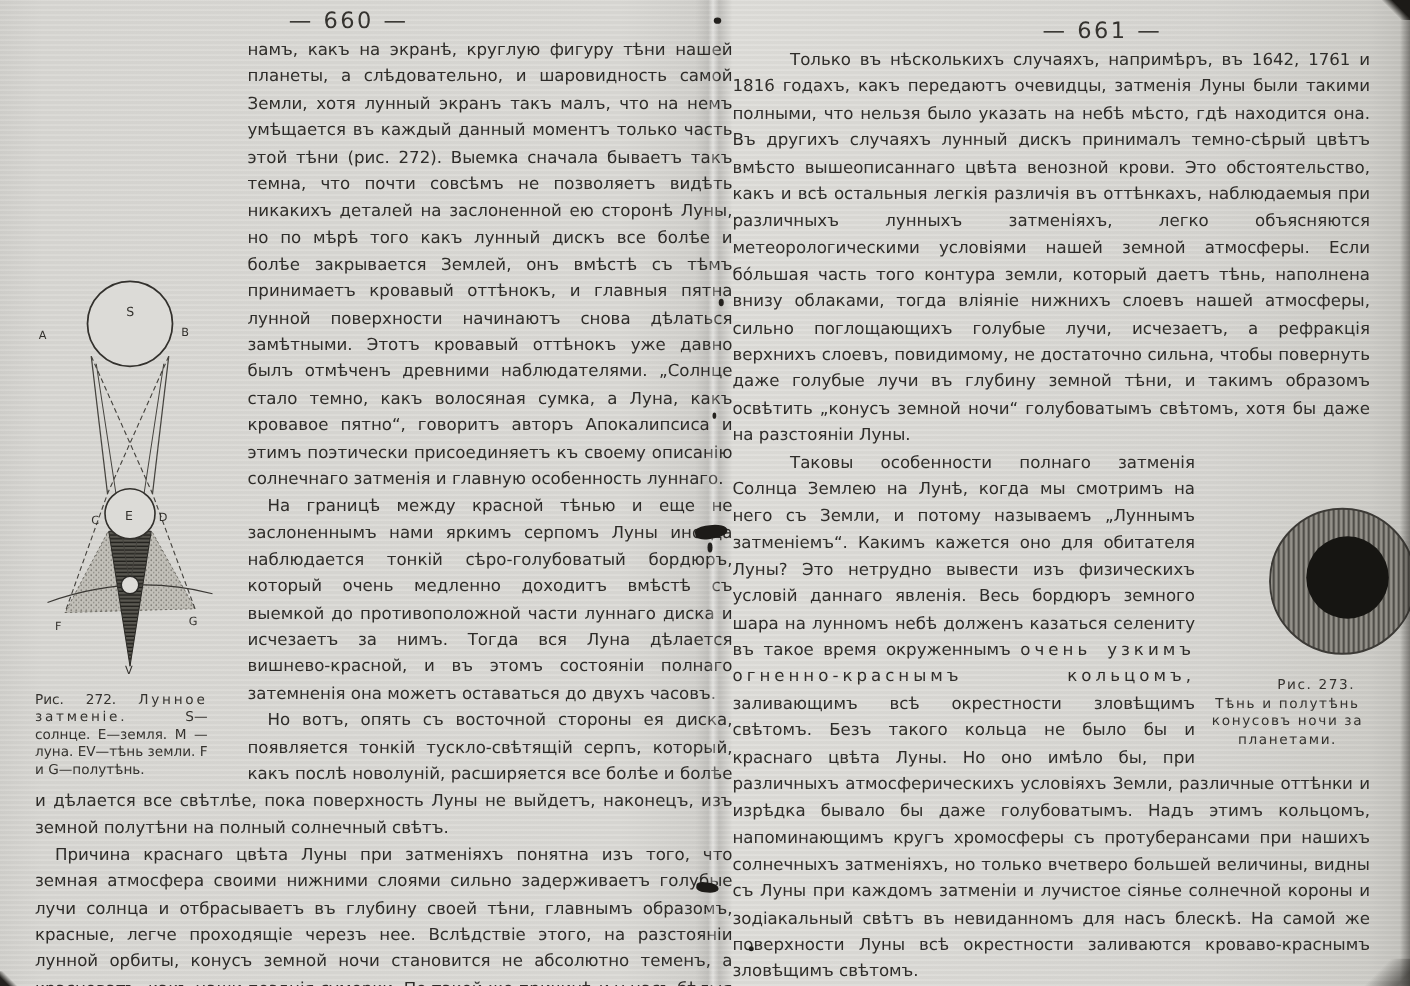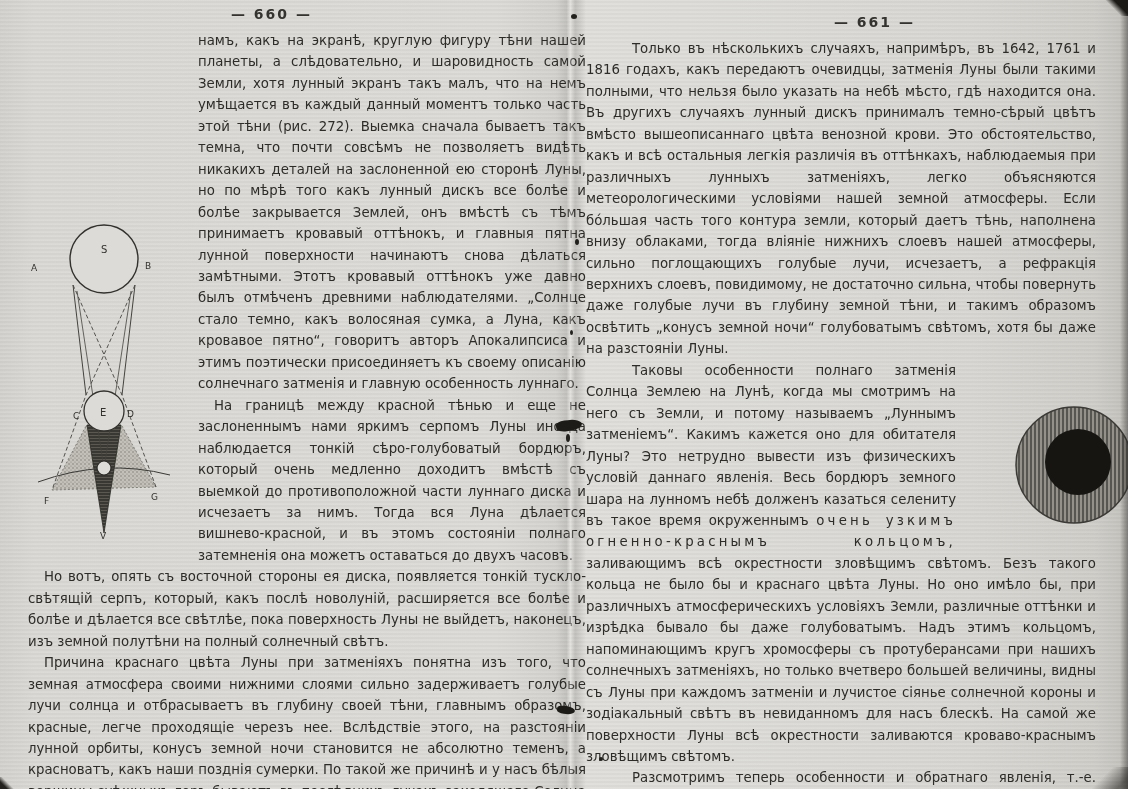--- a/index.html
+++ b/index.html
@@ -8,21 +8,21 @@
     background:
       repeating-linear-gradient(180deg, rgba(255,255,255,.045) 0 1px, rgba(0,0,0,.028) 1px 3px, rgba(0,0,0,0) 3px 4px),
       linear-gradient(90deg,#d3d2ce 0,#dad9d5 3%,#dcdbd7 44%,#d2d1cd 50.2%,#e0dfdb 52%,#d8d7d3 86%,#cfcec9 97%,#c2c1bc 100%),
       #d7d6d2;
     font-family:"DejaVu Sans","Liberation Sans",sans-serif;
     color:#2e2c29;
   }
   .page{position:absolute; top:0; height:789px;}
   #page-left{left:28px; width:558px;}
   #page-right{left:586px; width:510px;}
-  .pageno{position:absolute; font-size:14px; letter-spacing:2px; color:#35332f; white-space:nowrap;font-weight:bold;}
+  .pageno{position:absolute; font-size:18px; letter-spacing:2px; color:#35332f; white-space:nowrap;}
   #pn-left{left:203px; top:6px;}
   #pn-right{left:248px; top:14px;}
   .body{position:absolute; left:0; right:0; text-align:justify; font-size:13.3px; line-height:21.45px; text-justify:inter-word;}
   #body-left{top:30px;}
   #body-right{top:38px;}
   .body p{margin:0; padding:0;}
   .ind-sm{text-indent:16px;}
   .ind-lg{text-indent:46px;}
   .sp{letter-spacing:3.2px; word-spacing:2px;}
   
@@ -90,20 +90,25 @@
           <text x="45" y="196" font-size="9">C</text>
           <text x="99" y="194" font-size="9">D</text>
           <text x="72" y="193" font-size="10">E</text>
 
           <path d="M 10,259 Q 76,235 142,252" fill="none" stroke="#3b3935" stroke-width="1"></path>
           <circle cx="76" cy="245" r="7" fill="#dedcd8" stroke="#2c2b28" stroke-width="1.2"></circle>
           <text x="16" y="281" font-size="9">F</text>
           <text x="123" y="277" font-size="9">G</text>
           <text x="72" y="316" font-size="9">V</text>
         </svg>
+        <div class="figcap figcap-272">
+          <span>Рис. 272.</span>
+          <span class="cap-title-sp">Лунное затменіе.</span>
+          <span>S—солнце. E—земля. M — луна. EV—тѣнь земли. F и G—полутѣнь.</span>
+        </div>
       </div>
 
       <p>намъ, какъ на экранѣ, круглую фигуру тѣни нашей планеты, а слѣдовательно, и шаровидность самой Земли, хотя лунный экранъ такъ малъ, что на немъ умѣщается въ каждый данный моментъ только часть этой тѣни (рис. 272). Выемка сначала бываетъ такъ темна, что почти совсѣмъ не позволяетъ видѣть никакихъ деталей на заслоненной ею сторонѣ Луны, но по мѣрѣ того какъ лунный дискъ все болѣе и болѣе закрывается Землей, онъ вмѣстѣ съ тѣмъ принимаетъ кровавый оттѣнокъ, и главныя пятна лунной поверхности начинаютъ снова дѣлаться замѣтными. Этотъ кровавый оттѣнокъ уже давно былъ отмѣченъ древними наблюдателями. „Солнце стало темно, какъ волосяная сумка, а Луна, какъ кровавое пятно“, говоритъ авторъ Апокалипсиса и этимъ поэтически присоединяетъ къ своему описанію солнечнаго затменія и главную особенность луннаго.</p>
       <p class="ind-sm">На границѣ между красной тѣнью и еще не заслоненнымъ нами яркимъ серпомъ Луны иногда наблюдается тонкій сѣро-голубоватый бордюръ, который очень медленно доходитъ вмѣстѣ съ выемкой до противоположной части луннаго диска и исчезаетъ за нимъ. Тогда вся Луна дѣлается вишнево-красной, и въ этомъ состояніи полнаго затемненія она можетъ оставаться до двухъ часовъ.</p>
       <p class="ind-sm">Но вотъ, опять съ восточной стороны ея диска, появляется тонкій тускло-свѣтящій серпъ, который, какъ послѣ новолуній, расширяется все болѣе и болѣе и дѣлается все свѣтлѣе, пока поверхность Луны не выйдетъ, наконецъ, изъ земной полутѣни на полный солнечный свѣтъ.</p>
       <p class="ind-sm"><span>Причина краснаго цвѣта Луны при затменіяхъ понятна изъ того, что земная атмосфера своими нижними слоями сильно задерживаетъ голубые лучи солнца и отбрасываетъ въ глубину своей тѣни, главнымъ образомъ, красные, легче проходящіе черезъ нее. Вслѣдствіе этого, на разстояніи лунной орбиты, конусъ земной ночи становится не абсолютно теменъ, а красноватъ, какъ наши позднія сумерки. По такой же причинѣ и у насъ бѣлыя вершины снѣжныхъ горъ бываютъ въ послѣднихъ лучахъ заходящаго Солнца еще болѣе красными, чѣмъ сама Луна во время затменій. Очевидно, что и въ томъ и другомъ случаяхъ „затменіе“ носитъ одинаковый характеръ, такъ какъ и вершина горы краснѣетъ, а потомъ темнѣетъ ночью только потому, что поворачивается, благодаря вращенію земли, вмѣстѣ со всей своей мѣстностью въ тотъ же самый конусъ</span>  </p>
     </div>
   </div>
 
   <div class="page" id="page-right">
@@ -117,20 +122,24 @@
           <svg width="130" height="122" viewBox="0 0 130 122">
             <defs>
               <pattern id="vlines" width="4" height="4" patternUnits="userSpaceOnUse">
                 <rect width="4" height="4" fill="#94918a"></rect>
                 <line x1="1" y1="0" x2="1" y2="4" stroke="#44423d" stroke-width="1.5"></line>
               </pattern>
             </defs>
             <circle cx="64" cy="60" r="58" fill="url(#vlines)" stroke="#3c3a36" stroke-width="1.5"></circle>
             <circle cx="68" cy="57" r="33" fill="#161512"></circle>
           </svg>
+          <span class="figcap figcap-273" style="display:block;">
+            <span>Рис. 273.</span>
+            <span>Тѣнь и полутѣнь конусовъ ночи за планетами.</span>
+          </span>
         </span>
         <span>Таковы особенности полнаго затменія Солнца Землею на Лунѣ, когда мы смотримъ на него съ Земли, и потому называемъ „Луннымъ затменіемъ“. Какимъ кажется оно для обитателя Луны? Это нетрудно вывести изъ физическихъ условій даннаго явленія. Весь бордюръ земного шара на лунномъ небѣ долженъ казаться селениту въ такое время окруженнымъ</span> <span class="sp">очень узкимъ огненно-краснымъ кольцомъ,</span> <span>заливающимъ всѣ окрестности зловѣщимъ свѣтомъ. Безъ такого кольца не было бы и краснаго цвѣта Луны. Но оно имѣло бы, при различныхъ атмосферическихъ условіяхъ Земли, различные оттѣнки и изрѣдка бывало бы даже голубоватымъ. Надъ этимъ кольцомъ, напоминающимъ кругъ хромосферы съ протуберансами при нашихъ солнечныхъ затменіяхъ, но только вчетверо большей величины, видны съ Луны при каждомъ затменіи и лучистое сіянье солнечной короны и зодіакальный свѣтъ въ невиданномъ для насъ блескѣ. На самой же поверхности Луны всѣ окрестности заливаются кроваво-краснымъ зловѣщимъ свѣтомъ.</span>
       </p>
 
       <p class="ind-lg">Разсмотримъ теперь особенности и обратнаго явленія, т.-е. затменія Солнца Луною для Земли, когда мы смотримъ на него съ нашей планеты.</p>
 
     </div>
   </div>
 
   <div class="crease"></div>

